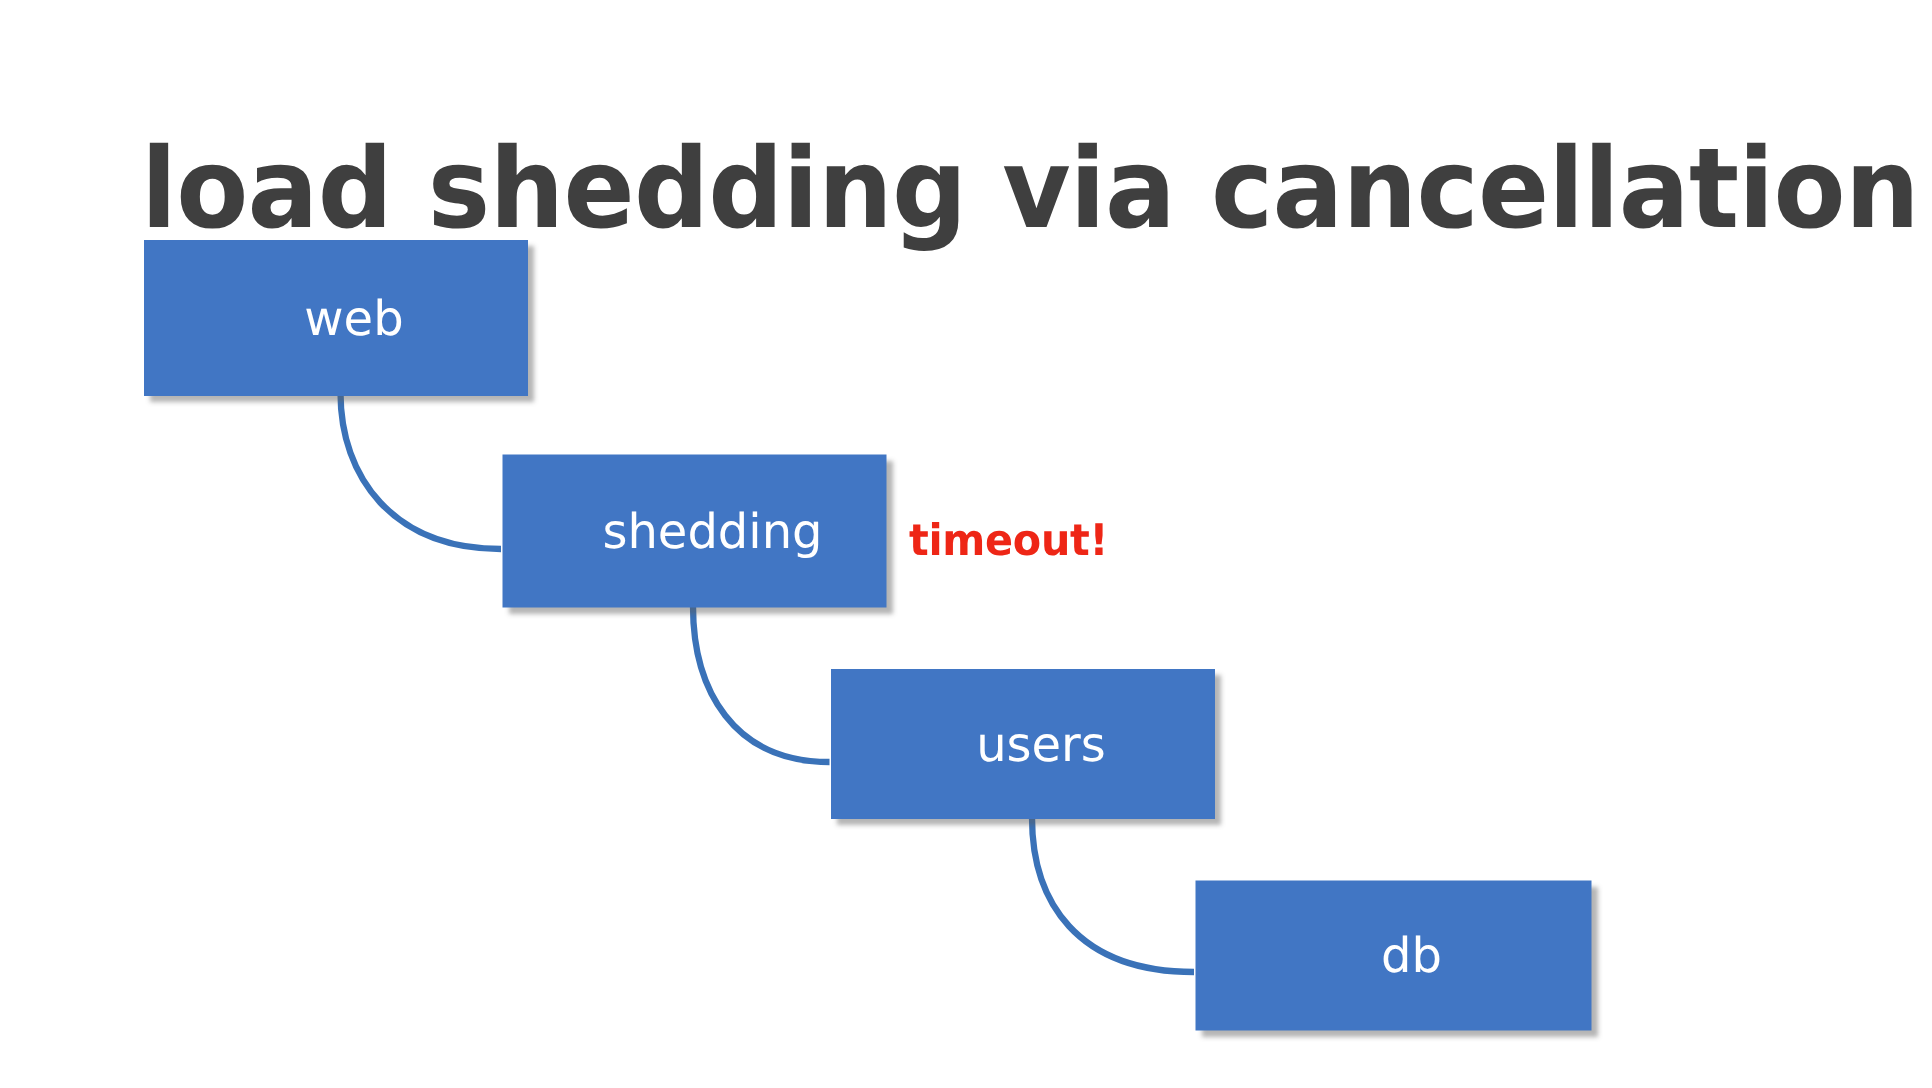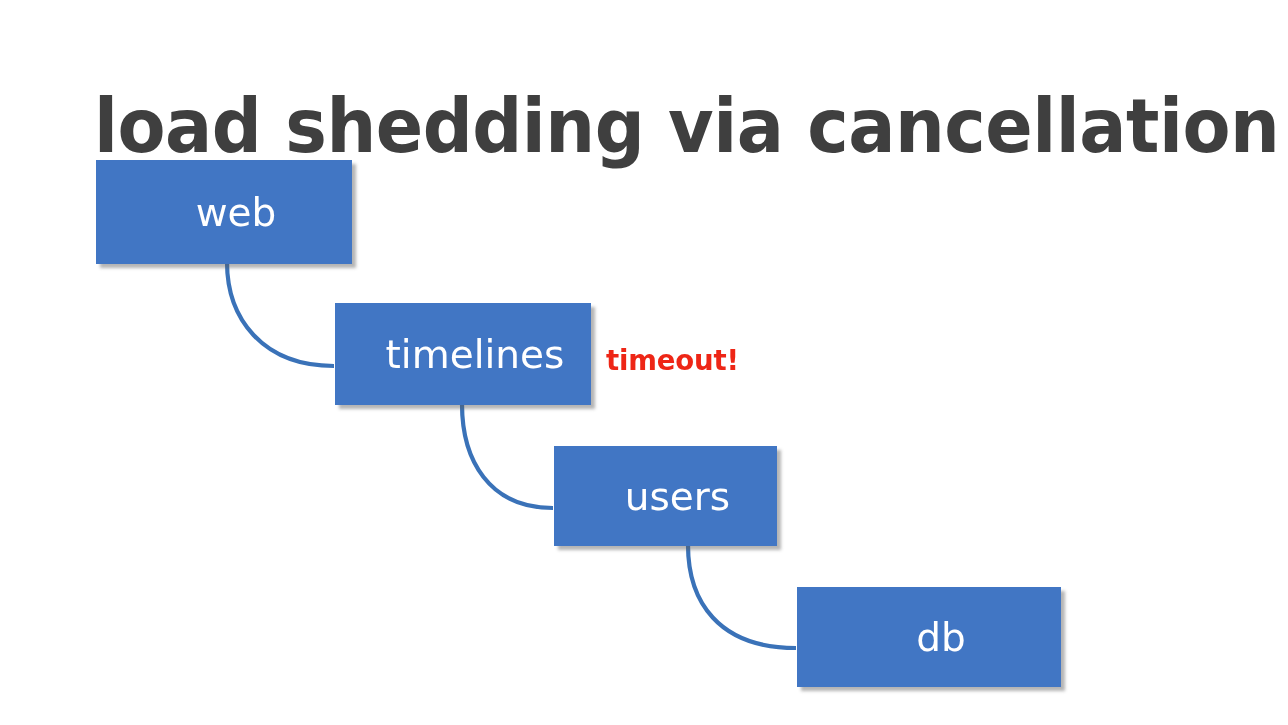--- a/index.html
+++ b/index.html
@@ -52,31 +52,31 @@
     box-sizing: border-box;
     background: #4176c4;
     box-shadow: 4px 4px 3px rgba(90, 90, 90, 0.45);
     display: flex;
     align-items: center;
     justify-content: center;
   }
   .service-box .box-label {
     font-family: "DejaVu Sans", sans-serif;
     font-weight: 400;
-    font-size: 39px;
+    font-size: 32px;
     line-height: 1;
     color: #ffffff;
     white-space: nowrap;
     position: relative;
     left: 12px;
   }
 
   #box-web       { left: 96px;  top: 160px; width: 256px; height: 104px; }
   #box-timelines { left: 335px; top: 303px; width: 256px; height: 102px; }
-  #box-users     { left: 554px; top: 446px; width: 223px; height: 100px; text-align: right; }
+  #box-users     { left: 554px; top: 446px; width: 256px; height: 100px; text-align: right; }
   #box-db        { left: 797px; top: 587px; width: 264px; height: 100px; }
 
   
   #timeout-label {
     position: absolute;
     left: 606px;
     top: 341px;
     font-family: "DejaVu Sans", sans-serif;
     font-weight: 700;
     font-size: 29px;
@@ -99,21 +99,21 @@
     <path fill="none" stroke="#3a72b8" stroke-width="4.2" stroke-linecap="butt" d="M 227 262 C 227 318, 262 366, 334 366"></path>
     <path fill="none" stroke="#3a72b8" stroke-width="4.2" stroke-linecap="butt" d="M 462 404 C 462 460, 489 508, 553 508"></path>
     <path fill="none" stroke="#3a72b8" stroke-width="4.2" stroke-linecap="butt" d="M 688 545 C 688 601, 718 648, 796 648"></path>
   </svg>
 
   <div class="service-box" id="box-web">
     <span class="box-label">web</span>
   </div>
 
   <div class="service-box" id="box-timelines">
-    <span class="box-label">timelines</span>
+    <span class="box-label">shedding</span>
   </div>
 
   <div class="service-box" id="box-users">
     <span class="box-label">users</span>
   </div>
 
   <div class="service-box" id="box-db">
     <span class="box-label">db</span>
   </div>
 

